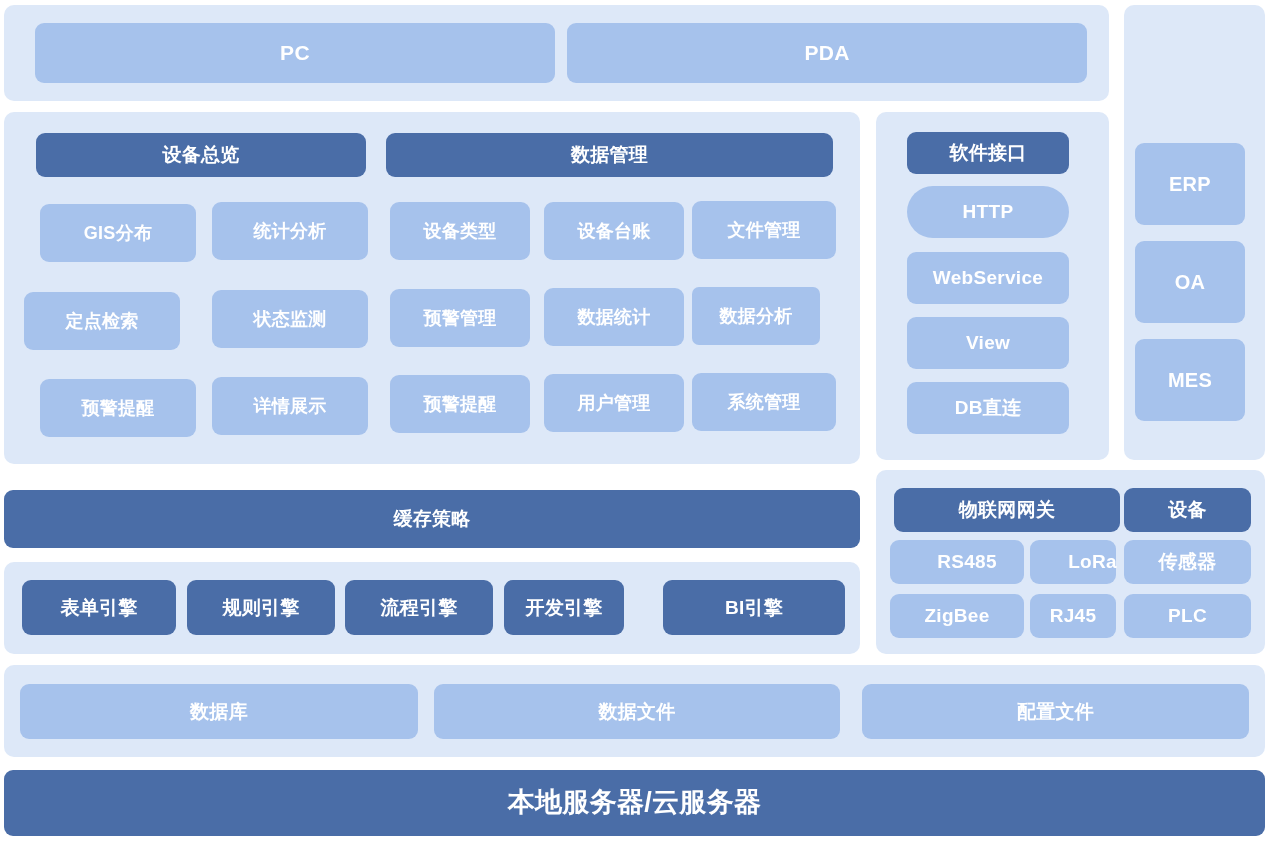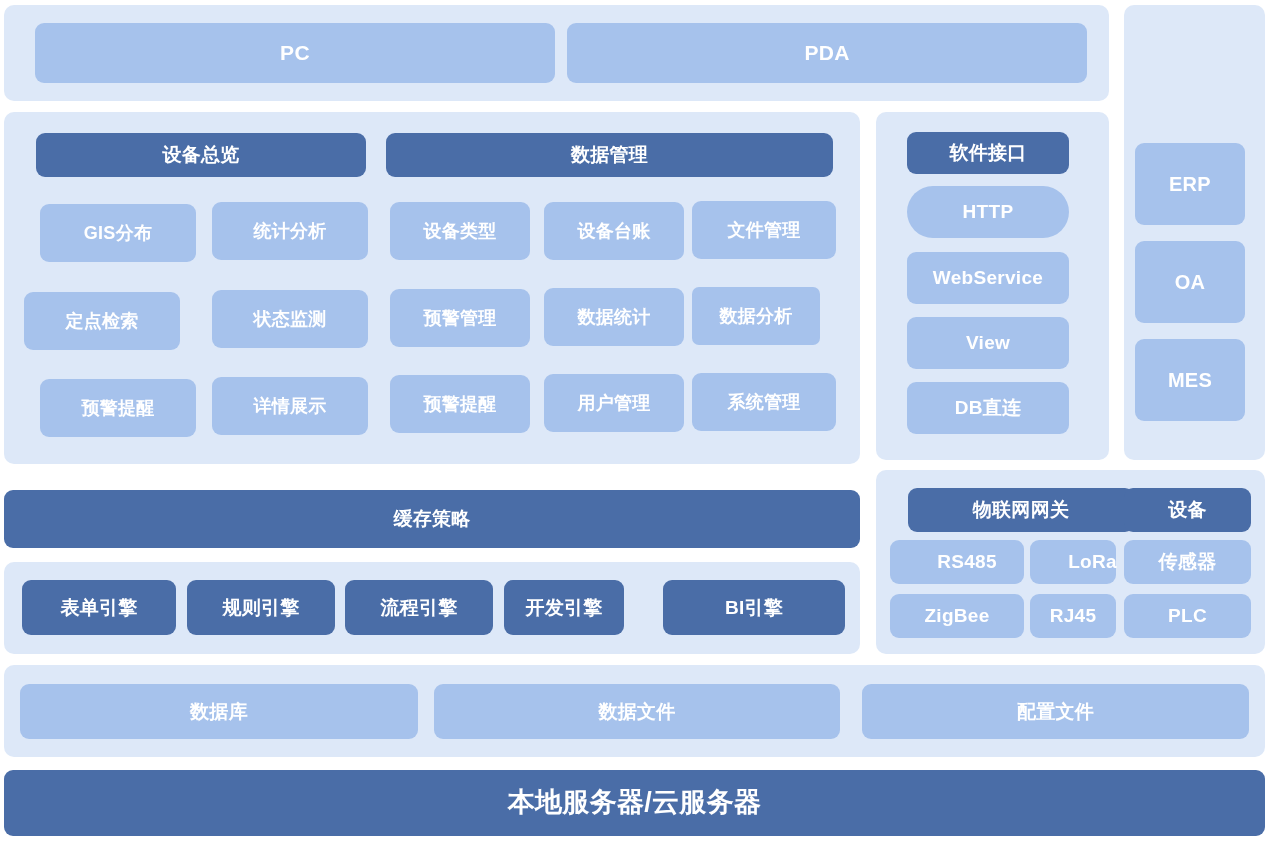--- a/index.html
+++ b/index.html
@@ -136,21 +136,21 @@
   #en-flow { left: 341px; width: 148px; }
   #en-dev  { left: 500px; width: 120px; }
   #en-bi   { left: 659px; width: 182px; }
 
   
   #iot-panel { left: 876px; top: 470px; width: 389px; height: 184px; }
   #iot-panel .box {
     position: absolute;
     font-size: 19px;
   }
-  #iot-gw   { left: 32px;  top: 18px;  width: 226px; height: 44px; }
+  #iot-gw   { left: 18px;  top: 18px;  width: 226px; height: 44px; }
   #iot-dev  { left: 248px; top: 18px;  width: 127px; height: 44px; }
   #iot-rs   { left: 14px;  top: 70px;  width: 134px; height: 44px; padding-left: 20px; }
   #iot-lora { left: 154px; top: 70px;  width: 86px;  height: 44px; padding-left: 39px; }
   #iot-sens { left: 248px; top: 70px;  width: 127px; height: 44px; }
   #iot-zig  { left: 14px;  top: 124px; width: 134px; height: 44px; }
   #iot-rj   { left: 154px; top: 124px; width: 86px;  height: 44px; }
   #iot-plc  { left: 248px; top: 124px; width: 127px; height: 44px; }
 
   
   #storage-panel { left: 4px; top: 665px; width: 1261px; height: 92px; }

